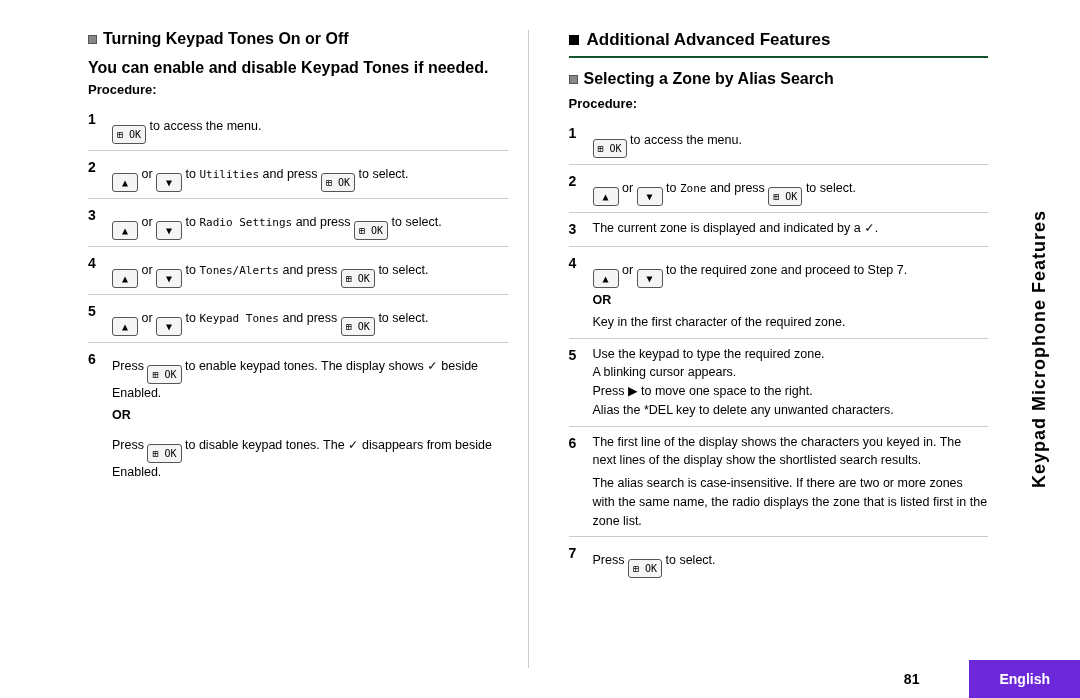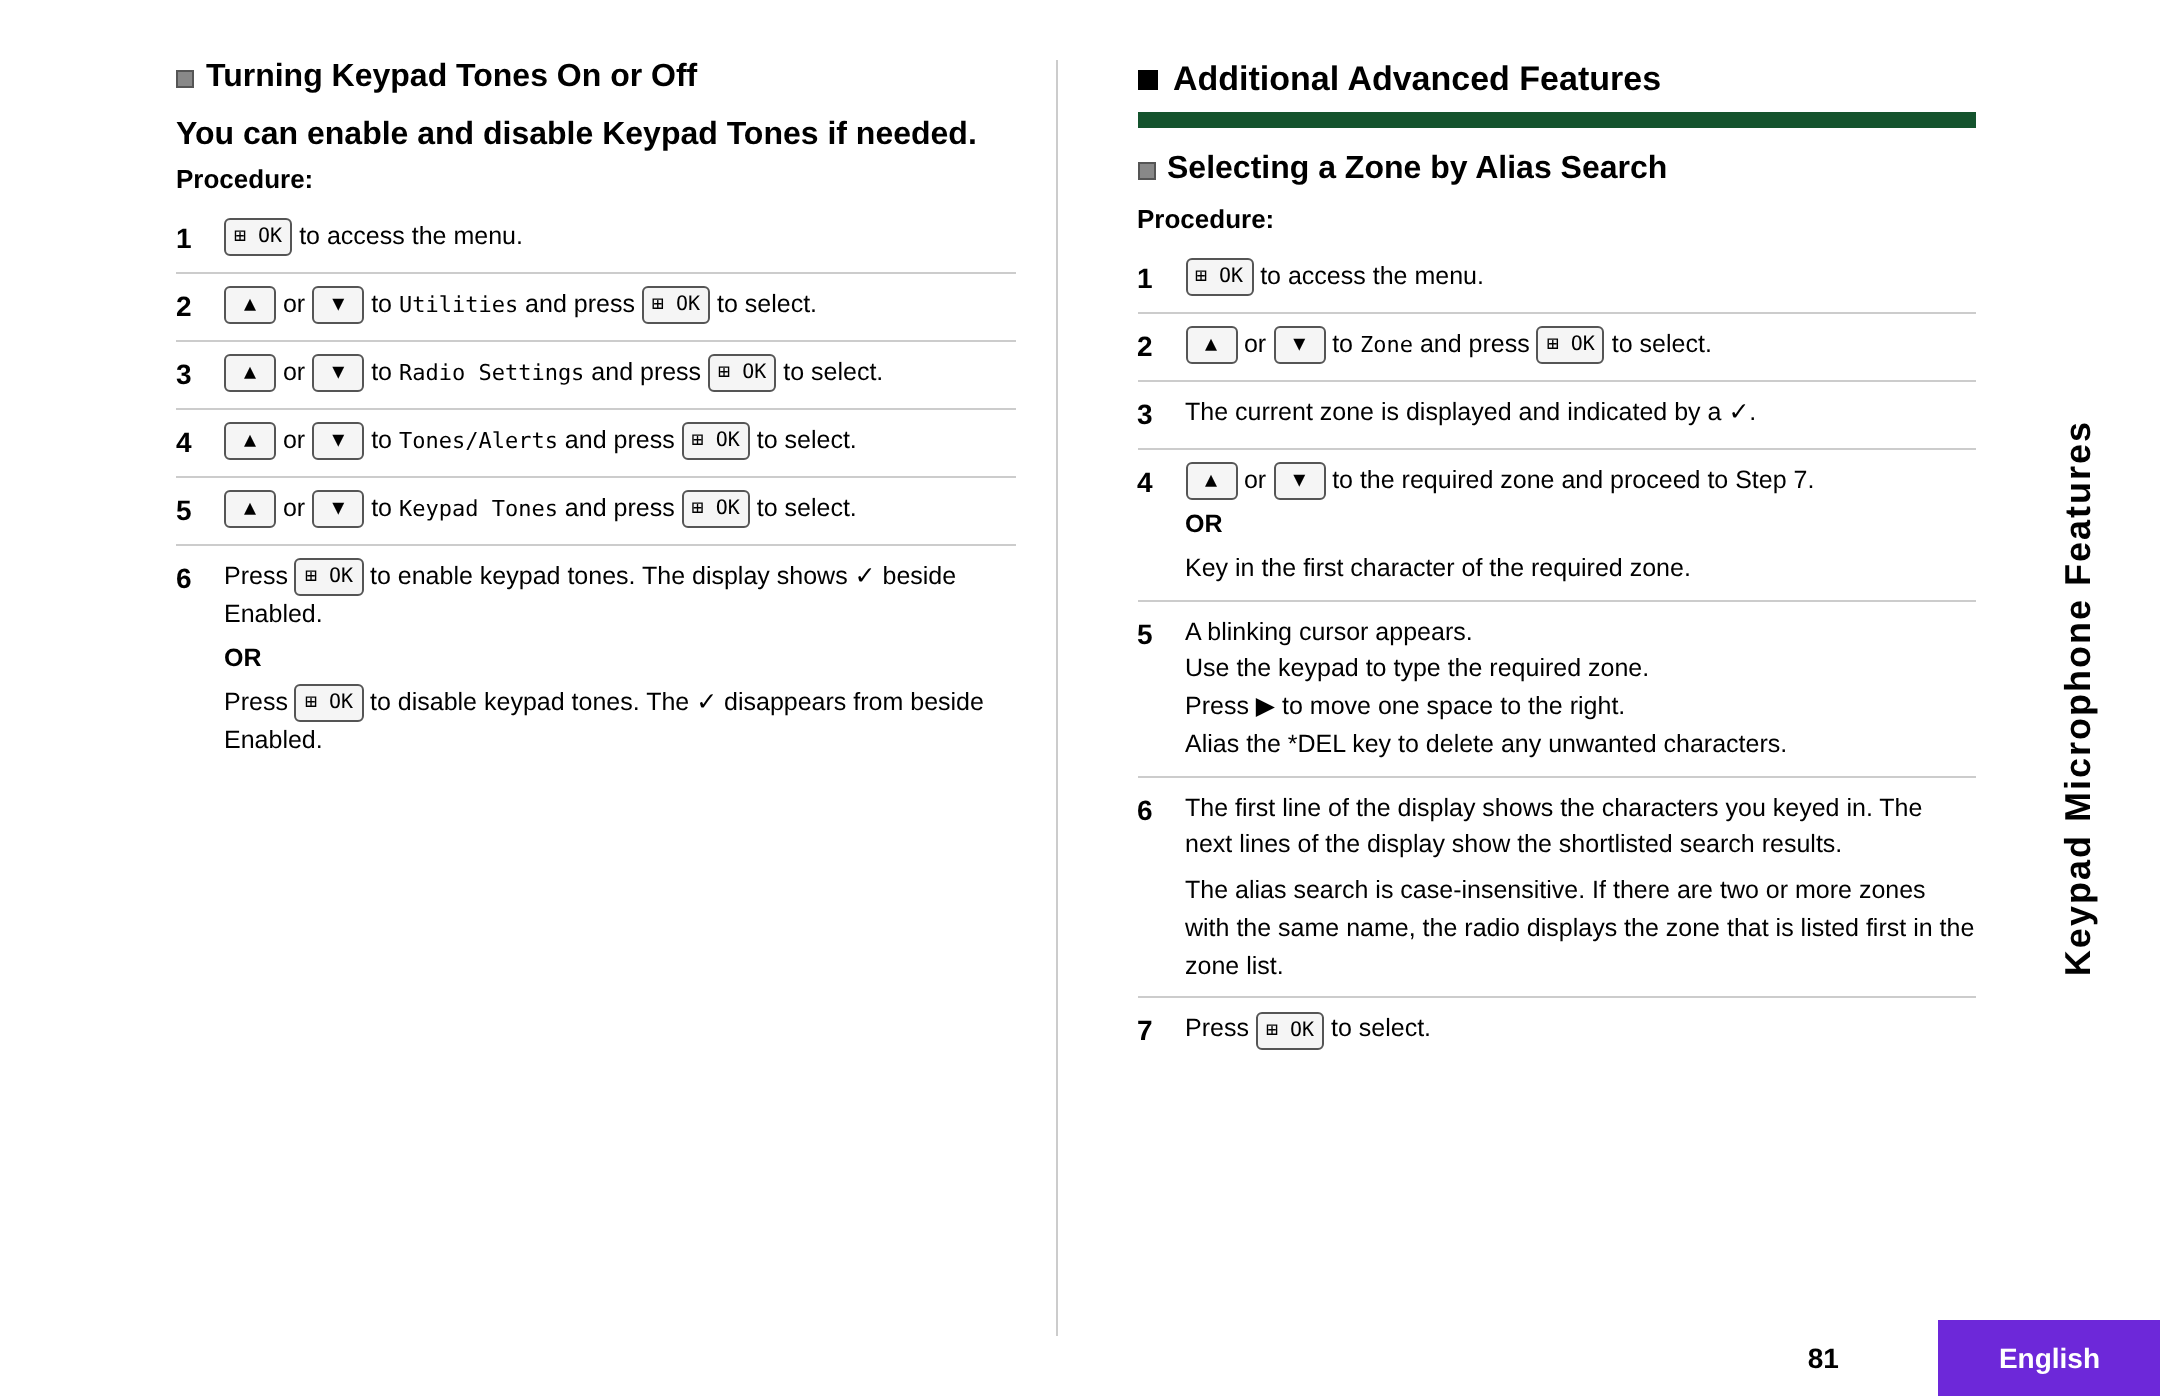--- a/index.html
+++ b/index.html
@@ -99,21 +99,21 @@
       font-weight: bold;
       margin-bottom: 8px;
       display: flex;
       align-items: center;
       gap: 6px;
     }
 
     .section-title-main {
       font-size: 17px;
       font-weight: bold;
-      border-bottom: 8px solid #14532d;
+      border-bottom: 2px solid #14532d;
       padding-bottom: 6px;
       margin-bottom: 12px;
       display: flex;
       align-items: center;
       gap: 8px;
     }
 
     .black-square {
       display: inline-block;
       width: 10px;
@@ -176,20 +176,21 @@
       justify-content: center;
       border: 1px solid #555;
       border-radius: 3px;
       padding: 1px 4px;
       font-size: 10px;
       font-family: monospace;
       background: #f5f5f5;
       vertical-align: middle;
       min-width: 26px;
       min-height: 16px;
+      margin-top: 16px;
     }
 
     .monospace-text {
       font-family: monospace;
       font-size: 11px;
     }
 
     .or-text {
       font-weight: bold;
       margin: 3px 0;
@@ -341,22 +342,22 @@
               <span> to the required zone and proceed to Step 7.</span>
             </div>
             <div class="or-text">OR</div>
             <div>Key in the first character of the required zone.</div>
           </span>
         </li>
 
         <li class="step-item">
           <span class="step-num">5</span>
           <span class="step-content">
+            <div>Use the keypad to type the required zone.</div>
             <div>A blinking cursor appears.</div>
-            <div>Use the keypad to type the required zone.</div>
             <div>Press ▶ to move one space to the right.</div>
             <div>Alias the *DEL key to delete any unwanted characters.</div>
           </span>
         </li>
 
         <li class="step-item">
           <span class="step-num">6</span>
           <span class="step-content">
             <div>The first line of the display shows the characters you keyed in. The next lines of the display show the shortlisted search results.</div>
             <div style="margin-top:4px">The alias search is case-insensitive. If there are two or more zones with the same name, the radio displays the zone that is listed first in the zone list.</div>

